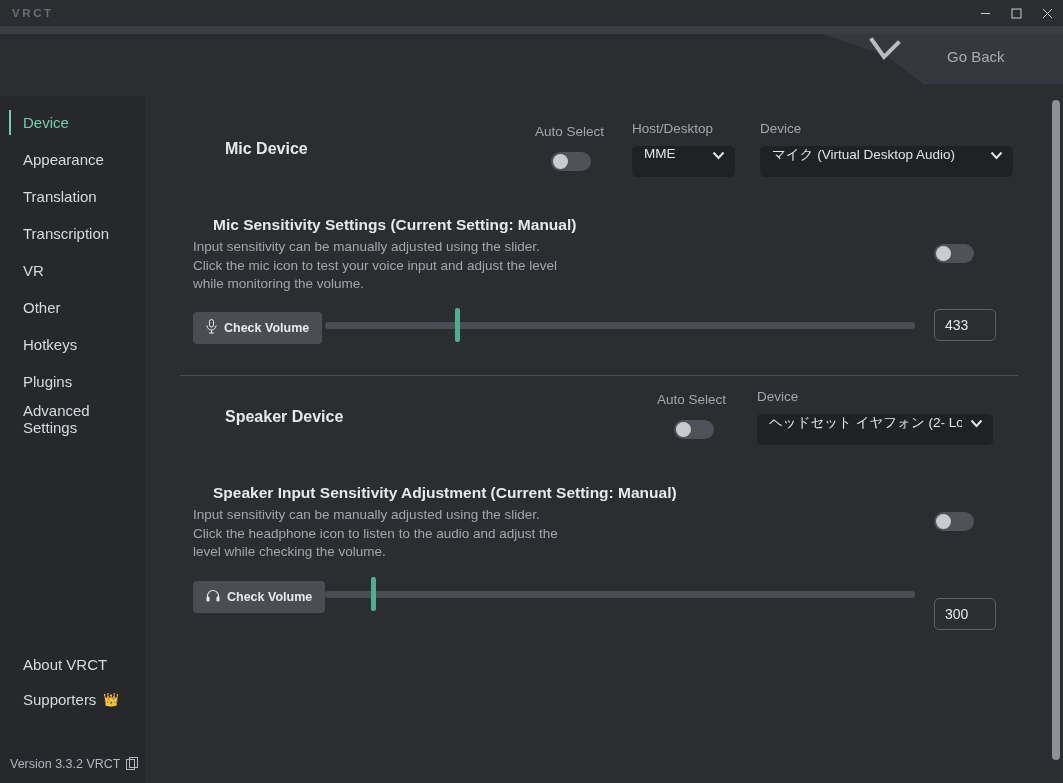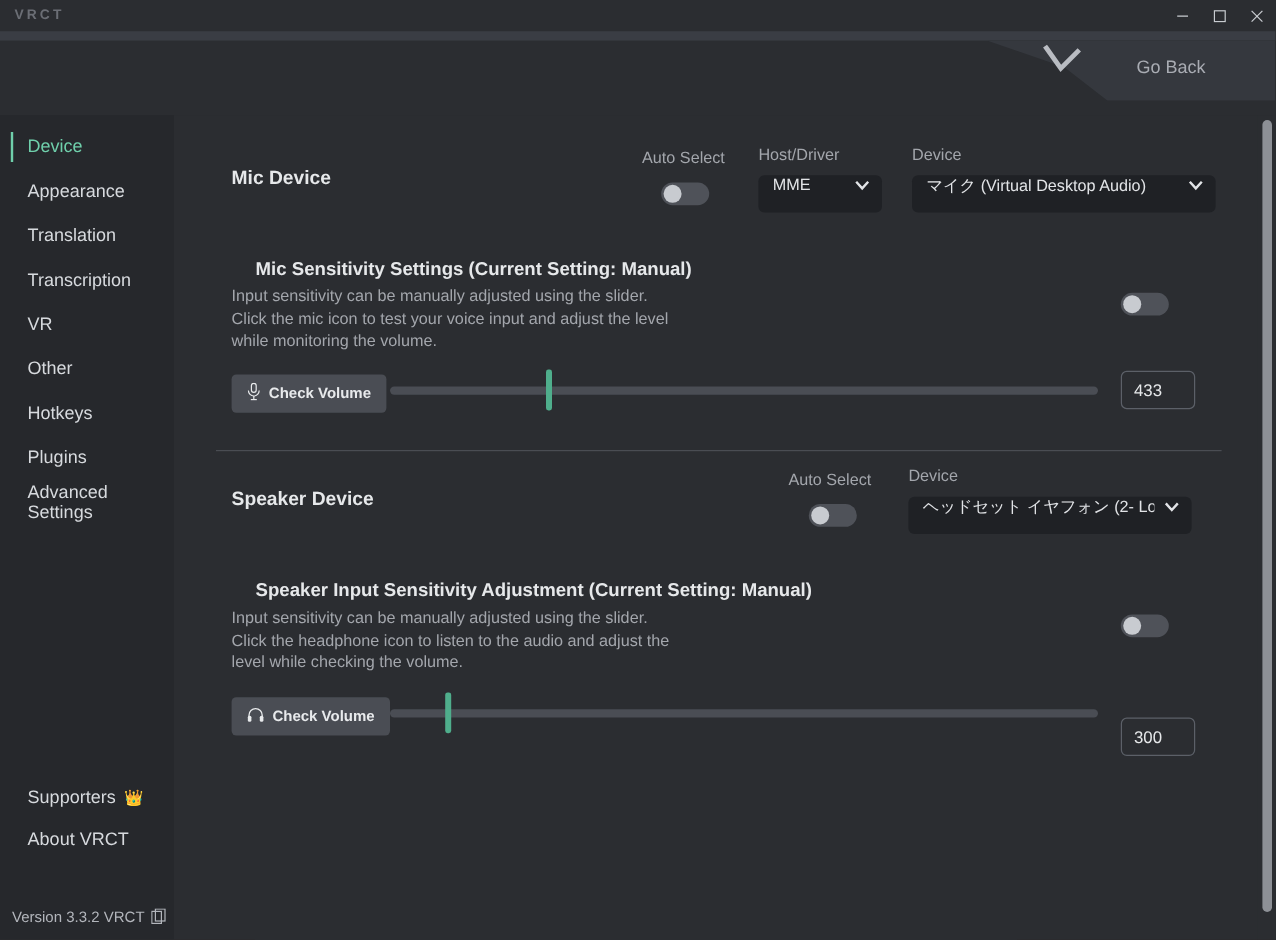--- a/index.html
+++ b/index.html
@@ -78,21 +78,21 @@
   
   .content {
     position: absolute; left: 145px; top: 96px; width: 918px; height: 687px;
     background: #2b2d31;
   }
   .divider {
     position: absolute; left: 35px; top: 279px; width: 838px; height: 1px;
     background: #4a4d53;
   }
 
-  .sec-title { position: absolute; font-size: 16px; font-weight: bold; color: #e6e8ea; }
+  .sec-title { position: absolute; font-size: 16px; font-weight: bold; color: #e6e8ea; margin-left: 32px; }
   .small-label { position: absolute; font-size: 13.5px; color: #a3a6ac; }
   .desc {
     position: absolute; font-size: 13.5px; color: #a3a6ac; line-height: 18.5px;
     width: 400px;
   }
   .head-title { position: absolute; font-size: 15.5px; font-weight: bold; color: #e6e8ea; margin-left: 20px; }
 
   
   .toggle {
     position: absolute; width: 40px; height: 19px; border-radius: 10px;
@@ -214,25 +214,25 @@
       <div class="navitem">
         <span>Plugins</span>
       </div>
       <div class="navitem">
         <span>Advanced Settings</span>
       </div>
     </div>
 
     <div class="navbottom">
       <div class="navitem">
+        <span>About VRCT</span>
+      </div>
+      <div class="navitem">
         <span>Supporters</span>
         <span class="crown">👑</span>
-      </div>
-      <div class="navitem">
-        <span>About VRCT</span>
       </div>
     </div>
 
     <div class="version">
       <span>Version 3.3.2 VRCT</span>
       <span class="copy-icon">
         <svg width="13" height="14" viewBox="0 0 13 14">
           <rect x="0.5" y="2.5" width="8" height="10" fill="none" stroke="currentColor" stroke-width="1"></rect>
           <rect x="3.5" y="0.5" width="8" height="10" fill="none" stroke="currentColor" stroke-width="1"></rect>
         </svg>
@@ -244,21 +244,21 @@
 
     <div class="divider"></div>
 
     <div class="sec-title" style="left:48px; top:44px;">Mic Device</div>
 
     <div class="small-label" style="left:390px; top:28px;">Auto Select</div>
     <div class="toggle" style="left:406px; top:56px;">
       <div class="knob"></div>
     </div>
 
-    <div class="small-label" style="left:487px; top:25px;">Host/Driver</div>
+    <div class="small-label" style="left:487px; top:25px;">Host/Desktop</div>
     <div class="dropdown" style="left:487px; top:50px; width:103px;">
       <span class="dd-text">MME</span>
       <span class="dd-arrow">
         <svg width="13" height="9" viewBox="0 0 13 9">
             <path d="M1.5 1.5 L6.5 7 L11.5 1.5" stroke="currentColor" stroke-width="2" fill="none"></path>
           </svg>
       </span>
     </div>
 
     <div class="small-label" style="left:615px; top:25px;">Device</div>

